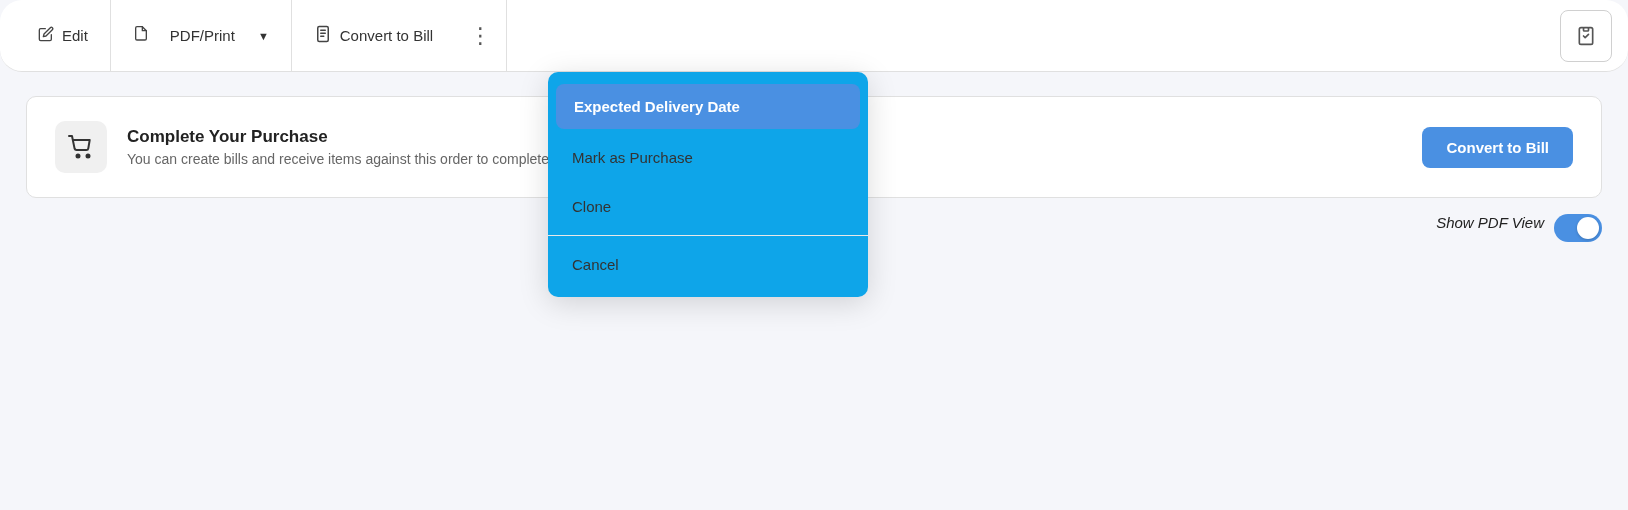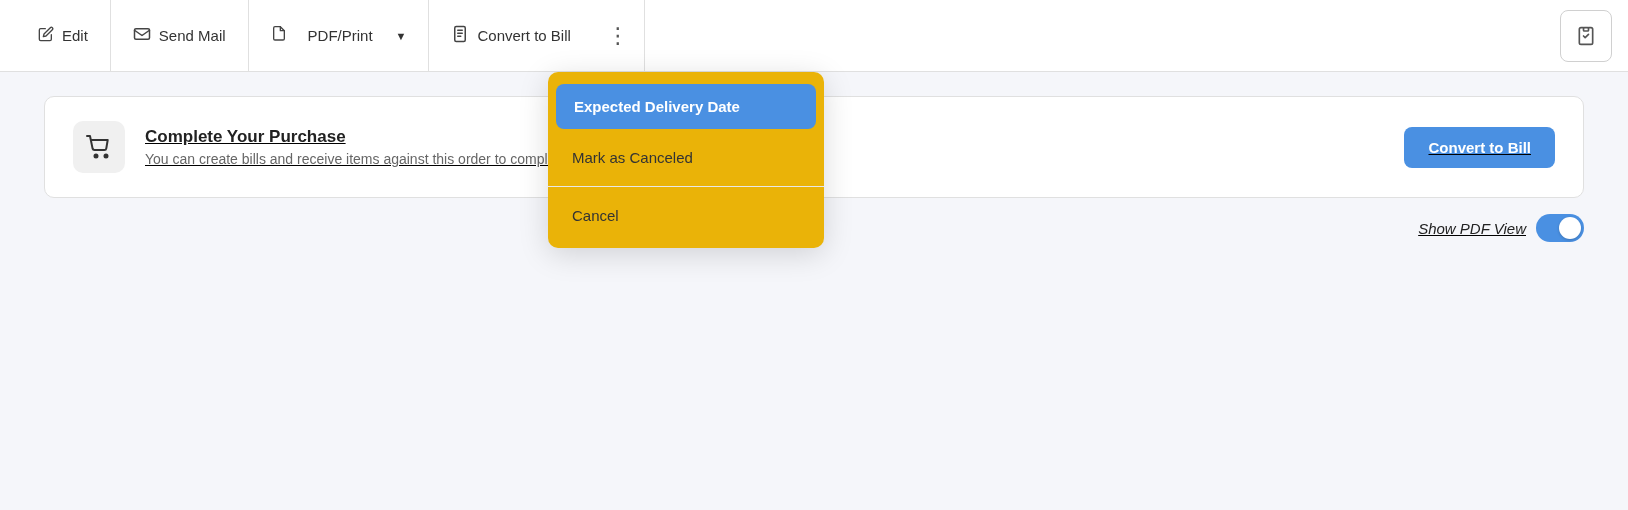--- a/index.html
+++ b/index.html
@@ -14,20 +14,21 @@
 
     
     .toolbar {
       display: flex;
       align-items: center;
       background: #ffffff;
       border-bottom: 1px solid #e0e0e0;
       height: 72px;
       padding: 0 16px;
       gap: 0;
+      border-radius: 22px;
     }
     .toolbar-btn {
       display: flex;
       align-items: center;
       gap: 8px;
       padding: 0 22px;
       height: 72px;
       font-size: 15px;
       color: #333;
       background: none;
@@ -80,23 +81,22 @@
       border: 1.5px solid #d0d0d0;
       border-radius: 8px;
       font-size: 20px;
       color: #555;
       cursor: pointer;
       background: white;
     }
 
     
     .main {
-      padding: 24px 44px;
+      padding: 24px 26px;
       position: relative;
-      text-decoration: underline;
     }
 
     
     .info-card {
       background: white;
       border: 1px solid #e0e0e0;
       border-radius: 10px;
       padding: 24px 28px;
       display: flex;
       align-items: center;
@@ -136,21 +136,21 @@
       padding: 12px 24px;
       font-size: 15px;
       font-weight: 600;
       cursor: pointer;
       white-space: nowrap;
     }
 
     
     .show-pdf-row {
       display: flex;
-      align-items: center;
+      align-items: flex-start;
       justify-content: flex-end;
       padding: 16px 0 0 0;
       gap: 10px;
     }
     .show-pdf-label {
       font-size: 15px;
       font-style: italic;
       color: #222;
       font-weight: 500;
     }
@@ -172,24 +172,24 @@
       top: 3px;
       right: 3px;
       box-shadow: 0 1px 3px rgba(0,0,0,0.2);
     }
 
     
     .dropdown-menu {
       position: absolute;
       top: 72px;
       left: 548px;
-      background: #eab308;
+      background: #0ea5e9;
       border-radius: 10px;
       box-shadow: 0 6px 30px rgba(0,0,0,0.15);
-      width: 276px;
+      width: 320px;
       z-index: 100;
       padding: 8px 0;
       overflow: hidden;
     }
     .dropdown-item {
       padding: 16px 24px;
       font-size: 15px;
       color: #333;
       cursor: pointer;
     }
@@ -214,29 +214,20 @@
   <button class="toolbar-btn">
     <span class="icon">
       <svg width="16" height="16" viewBox="0 0 24 24" fill="none" stroke="#444" stroke-width="2" stroke-linecap="round" stroke-linejoin="round">
         <path d="M11 4H4a2 2 0 0 0-2 2v14a2 2 0 0 0 2 2h14a2 2 0 0 0 2-2v-7"></path>
         <path d="M18.5 2.5a2.121 2.121 0 0 1 3 3L12 15l-4 1 1-4 9.5-9.5z"></path>
       </svg>
     </span>
     <span>Edit</span>
   </button>
 
-  <button class="toolbar-btn">
-    <span class="icon">
-      <svg width="18" height="14" viewBox="0 0 24 18" fill="none" stroke="#444" stroke-width="2" stroke-linecap="round" stroke-linejoin="round">
-        <rect x="2" y="2" width="20" height="14" rx="2"></rect>
-        <path d="M2 4l10 7 10-7"></path>
-      </svg>
-    </span>
-    <span>Send Mail</span>
-  </button>
 
   <button class="toolbar-btn pdf-btn">
     <span class="icon">
       <svg width="16" height="18" viewBox="0 0 24 26" fill="none" stroke="#444" stroke-width="2" stroke-linecap="round" stroke-linejoin="round">
         <path d="M14 2H6a2 2 0 0 0-2 2v16a2 2 0 0 0 2 2h12a2 2 0 0 0 2-2V8z"></path>
         <polyline points="14 2 14 8 20 8"></polyline>
       </svg>
     </span>
     <span>PDF/Print</span>
     <span class="caret">▼</span>
@@ -288,19 +279,22 @@
     <span class="show-pdf-label">Show PDF View</span>
     <div class="toggle"></div>
   </div>
 </div>
 
 <div class="dropdown-menu">
   <div class="dropdown-item highlighted">
     <span>Expected Delivery Date</span>
   </div>
   <div class="dropdown-item">
-    <span>Mark as Canceled</span>
+    <span>Mark as Purchase</span>
+  </div>
+  <div class="dropdown-item">
+    <span>Clone</span>
   </div>
   <div class="dropdown-divider"></div>
   <div class="dropdown-item">
     <span>Cancel</span>
   </div>
 </div>
 
 </body></html>

